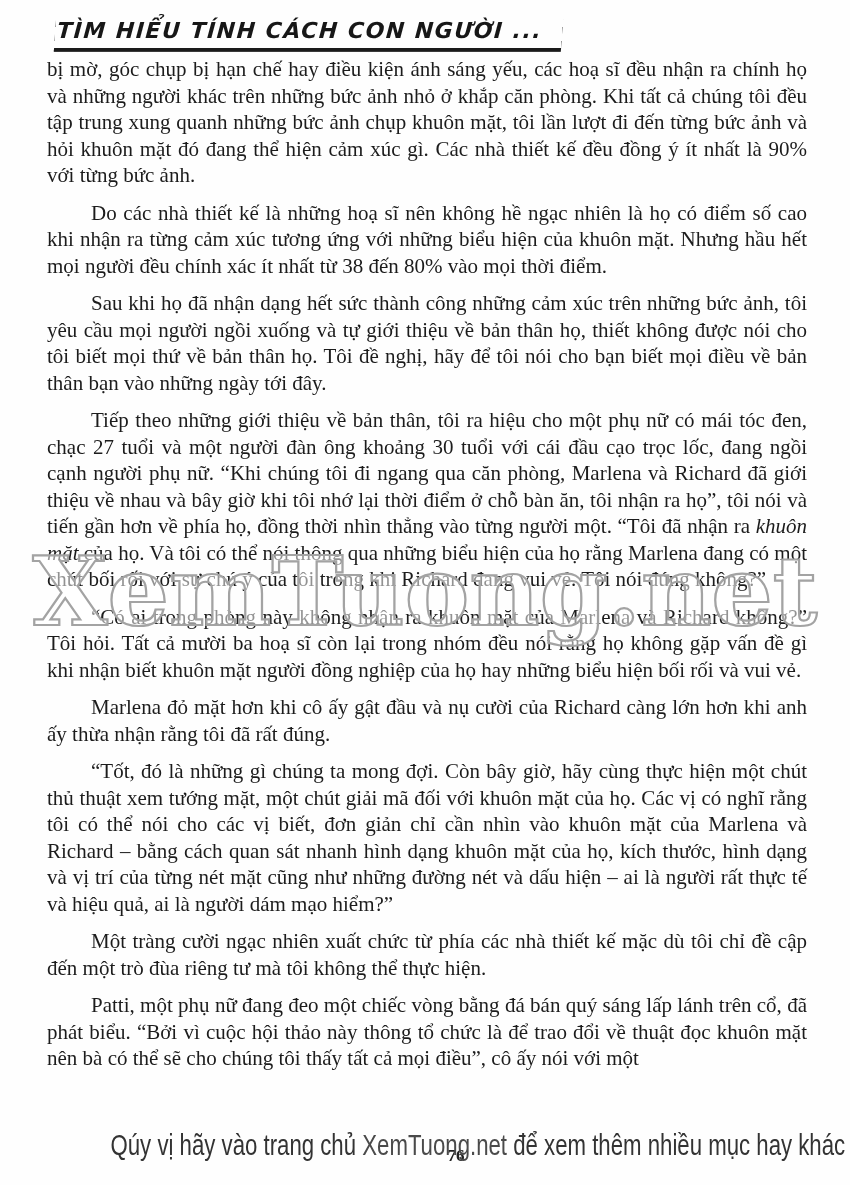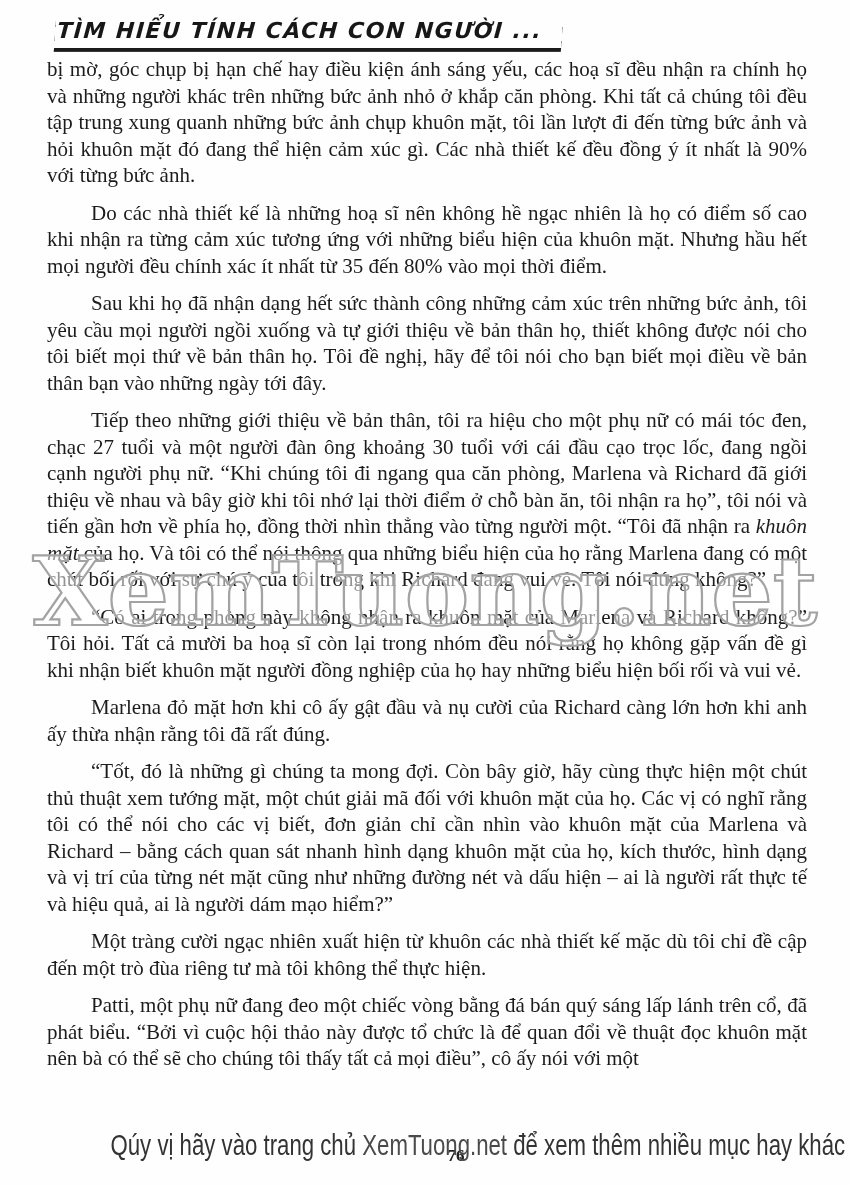--- a/index.html
+++ b/index.html
@@ -98,28 +98,28 @@
 <body>
 
 <div class="page">
 
   <div class="page-header">
     <h1>TÌM HIỂU TÍNH CÁCH CON NGƯỜI ...</h1>
   </div>
 
   <div class="body-text" id="paragraphs">
       <p class="para"><span>bị mờ, góc chụp bị hạn chế hay điều kiện ánh sáng yếu, các hoạ sĩ đều nhận ra chính họ và những người khác trên những bức ảnh nhỏ ở khắp căn phòng. Khi tất cả chúng tôi đều tập trung xung quanh những bức ảnh chụp khuôn mặt, tôi lần lượt đi đến từng bức ảnh và hỏi khuôn mặt đó đang thể hiện cảm xúc gì. Các nhà thiết kế đều đồng ý ít nhất là 90% với từng bức ảnh.</span></p>
-      <p class="para indent"><span>Do các nhà thiết kế là những hoạ sĩ nên không hề ngạc nhiên là họ có điểm số cao khi nhận ra từng cảm xúc tương ứng với những biểu hiện của khuôn mặt. Nhưng hầu hết mọi người đều chính xác ít nhất từ 35 đến 80% vào mọi thời điểm.</span></p>
+      <p class="para indent"><span>Do các nhà thiết kế là những hoạ sĩ nên không hề ngạc nhiên là họ có điểm số cao khi nhận ra từng cảm xúc tương ứng với những biểu hiện của khuôn mặt. Nhưng hầu hết mọi người đều chính xác ít nhất từ 38 đến 80% vào mọi thời điểm.</span></p>
       <p class="para indent"><span>Sau khi họ đã nhận dạng hết sức thành công những cảm xúc trên những bức ảnh, tôi yêu cầu mọi người ngồi xuống và tự giới thiệu về bản thân họ, thiết không được nói cho tôi biết mọi thứ về bản thân họ. Tôi đề nghị, hãy để tôi nói cho bạn biết mọi điều về bản thân bạn vào những ngày tới đây.</span></p>
       <p class="para indent"><span>Tiếp theo những giới thiệu về bản thân, tôi ra hiệu cho một phụ nữ có mái tóc đen, chạc 27 tuổi và một người đàn ông khoảng 30 tuổi với cái đầu cạo trọc lốc, đang ngồi cạnh người phụ nữ. “Khi chúng tôi đi ngang qua căn phòng, Marlena và Richard đã giới thiệu về nhau và bây giờ khi tôi nhớ lại thời điểm ở chỗ bàn ăn, tôi nhận ra họ”, tôi nói và tiến gần hơn về phía họ, đồng thời nhìn thẳng vào từng người một. “Tôi đã nhận ra </span><span class="it">khuôn mặt</span><span> của họ. Và tôi có thể nói thông qua những biểu hiện của họ rằng Marlena đang có một chút bối rối với sự chú ý của tôi trong khi Richard đang vui vẻ. Tôi nói đúng không?”</span></p>
       <p class="para indent"><span>“Có ai trong phòng này không nhận ra khuôn mặt của Marlena và Richard không?” Tôi hỏi. Tất cả mười ba hoạ sĩ còn lại trong nhóm đều nói rằng họ không gặp vấn đề gì khi nhận biết khuôn mặt người đồng nghiệp của họ hay những biểu hiện bối rối và vui vẻ.</span></p>
       <p class="para indent"><span>Marlena đỏ mặt hơn khi cô ấy gật đầu và nụ cười của Richard càng lớn hơn khi anh ấy thừa nhận rằng tôi đã rất đúng.</span></p>
       <p class="para indent"><span>“Tốt, đó là những gì chúng ta mong đợi. Còn bây giờ, hãy cùng thực hiện một chút thủ thuật xem tướng mặt, một chút giải mã đối với khuôn mặt của họ. Các vị có nghĩ rằng tôi có thể nói cho các vị biết, đơn giản chỉ cần nhìn vào khuôn mặt của Marlena và Richard – bằng cách quan sát nhanh hình dạng khuôn mặt của họ, kích thước, hình dạng và vị trí của từng nét mặt cũng như những đường nét và dấu hiện – ai là người rất thực tế và hiệu quả, ai là người dám mạo hiểm?”</span></p>
-      <p class="para indent"><span>Một tràng cười ngạc nhiên xuất hiện từ khuôn các nhà thiết kế mặc dù tôi chỉ đề cập đến một trò đùa riêng tư mà tôi không thể thực hiện.</span></p>
-      <p class="para indent"><span>Patti, một phụ nữ đang đeo một chiếc vòng bằng đá bán quý sáng lấp lánh trên cổ, đã phát biểu. “Bởi vì cuộc hội thảo này được tổ chức là để quan đổi về thuật đọc khuôn mặt nên bà có thể sẽ cho chúng tôi thấy tất cả mọi điều”, cô ấy nói với một</span></p>
+      <p class="para indent"><span>Một tràng cười ngạc nhiên xuất chức từ phía các nhà thiết kế mặc dù tôi chỉ đề cập đến một trò đùa riêng tư mà tôi không thể thực hiện.</span></p>
+      <p class="para indent"><span>Patti, một phụ nữ đang đeo một chiếc vòng bằng đá bán quý sáng lấp lánh trên cổ, đã phát biểu. “Bởi vì cuộc hội thảo này thông tổ chức là để trao đổi về thuật đọc khuôn mặt nên bà có thể sẽ cho chúng tôi thấy tất cả mọi điều”, cô ấy nói với một</span></p>
     </div>
 
   <svg class="watermark" width="850" height="150" viewBox="0 0 850 150" xmlns="http://www.w3.org/2000/svg">
     <text x="425" y="92" text-anchor="middle" font-size="95" textLength="785" lengthAdjust="spacingAndGlyphs">XemTuong.net</text>
   </svg>
 
   <div class="page-number">76</div>
 
   <div class="footer-line">
     <span>Qúy vị hãy vào trang chủ </span><span class="site">XemTuong.net</span><span> để xem thêm nhiều mục hay khác</span>

